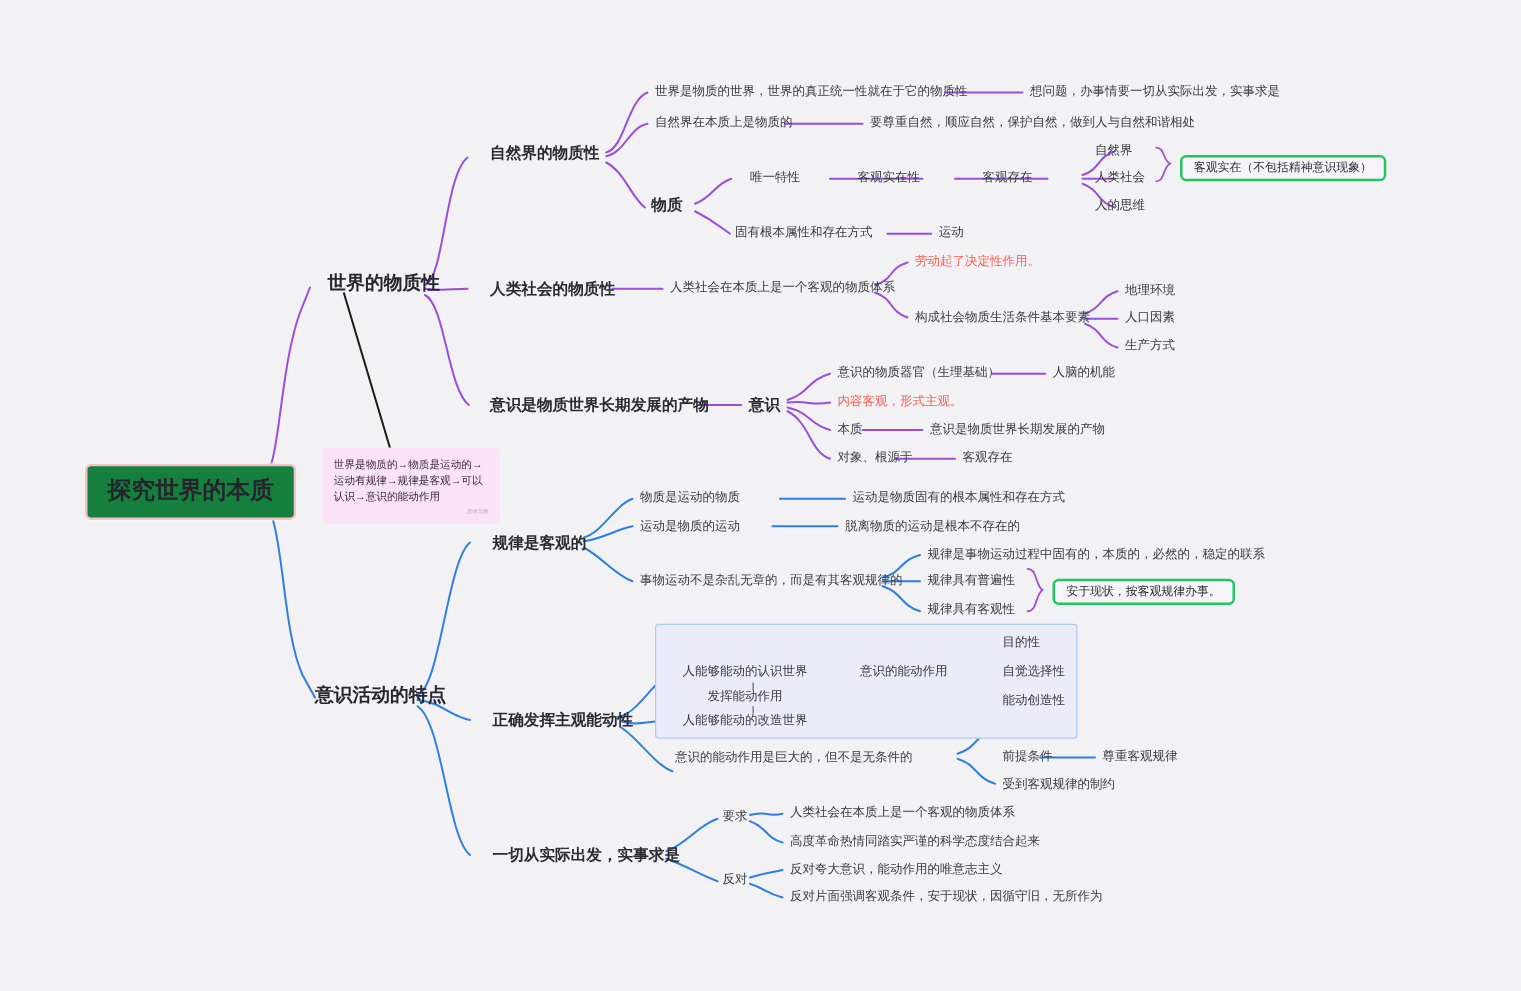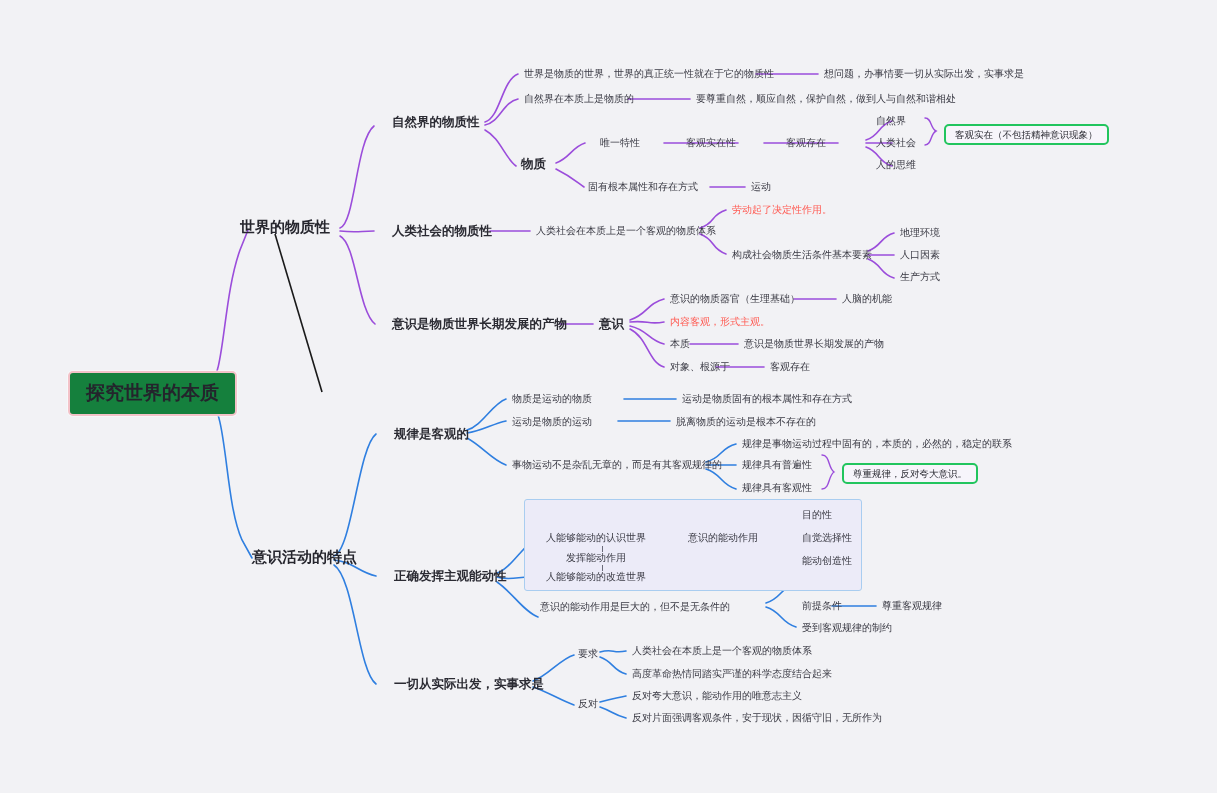--- a/index.html
+++ b/index.html
@@ -166,22 +166,26 @@
       <path d="M600,707 C614,712 612,714 626,718" stroke="#2f7fe0"></path>
     </g>
 
     <path d="M322,392 L275,234" stroke="#1a1a1a" stroke-width="1.6" fill="none"></path>
   </svg>
 
   <div class="sel-box" style="left:524px;top:499px;width:336px;height:90px;"></div>
 
   <div class="node root" style="left:68px;top:371px;">探究世界的本质</div>
 
-
-  <div class="node l1" style="left:240px;top:218px;text-align:center;">世界的物质性</div>
+  <div class="node note" style="left:258px;top:358px;">
+    <span>世界是物质的→物质是运动的→运动有规律→规律是客观→可以认识→意识的能动作用</span>
+    <span class="wm">思维导图</span>
+  </div>
+
+  <div class="node l1" style="left:262px;top:218px;text-align:center;">世界的物质性</div>
   <div class="node l1" style="left:252px;top:548px;">意识活动的特点</div>
 
   <div class="node l2" style="left:392px;top:115px;">自然界的物质性</div>
 
   <div class="node l3" style="left:524px;top:68px;">世界是物质的世界，世界的真正统一性就在于它的物质性</div>
   <div class="node l3" style="left:824px;top:68px;">想问题，办事情要一切从实际出发，实事求是</div>
 
   <div class="node l3" style="left:524px;top:93px;">自然界在本质上是物质的</div>
   <div class="node l3" style="left:696px;top:93px;">要尊重自然，顺应自然，保护自然，做到人与自然和谐相处</div>
 
@@ -227,21 +231,21 @@
   <div class="node l3" style="left:512px;top:393px;">物质是运动的物质</div>
   <div class="node l3" style="left:682px;top:393px;">运动是物质固有的根本属性和存在方式</div>
 
   <div class="node l3" style="left:512px;top:416px;">运动是物质的运动</div>
   <div class="node l3" style="left:676px;top:416px;">脱离物质的运动是根本不存在的</div>
 
   <div class="node l3" style="left:512px;top:459px;">事物运动不是杂乱无章的，而是有其客观规律的</div>
   <div class="node l3" style="left:742px;top:438px;">规律是事物运动过程中固有的，本质的，必然的，稳定的联系</div>
   <div class="node l3" style="left:742px;top:459px;">规律具有普遍性</div>
   <div class="node l3" style="left:742px;top:482px;">规律具有客观性</div>
-  <div class="node callout" style="left:842px;top:463px;">尊重规律，反对夸大意识。</div>
+  <div class="node callout" style="left:842px;top:463px;">安于现状，按客观规律办事。</div>
 
   <div class="node l2" style="left:394px;top:569px;">正确发挥主观能动性</div>
 
   <div class="node l3" style="left:546px;top:532px;">人能够能动的认识世界</div>
   <div class="node l3" style="left:566px;top:552px;">发挥能动作用</div>
   <div class="node l3" style="left:546px;top:571px;">人能够能动的改造世界</div>
   <div class="vdash" style="left:602px;top:546px;height:6px;"></div>
   <div class="vdash" style="left:602px;top:565px;height:6px;"></div>
 
   <div class="node l3" style="left:688px;top:532px;">意识的能动作用</div>

